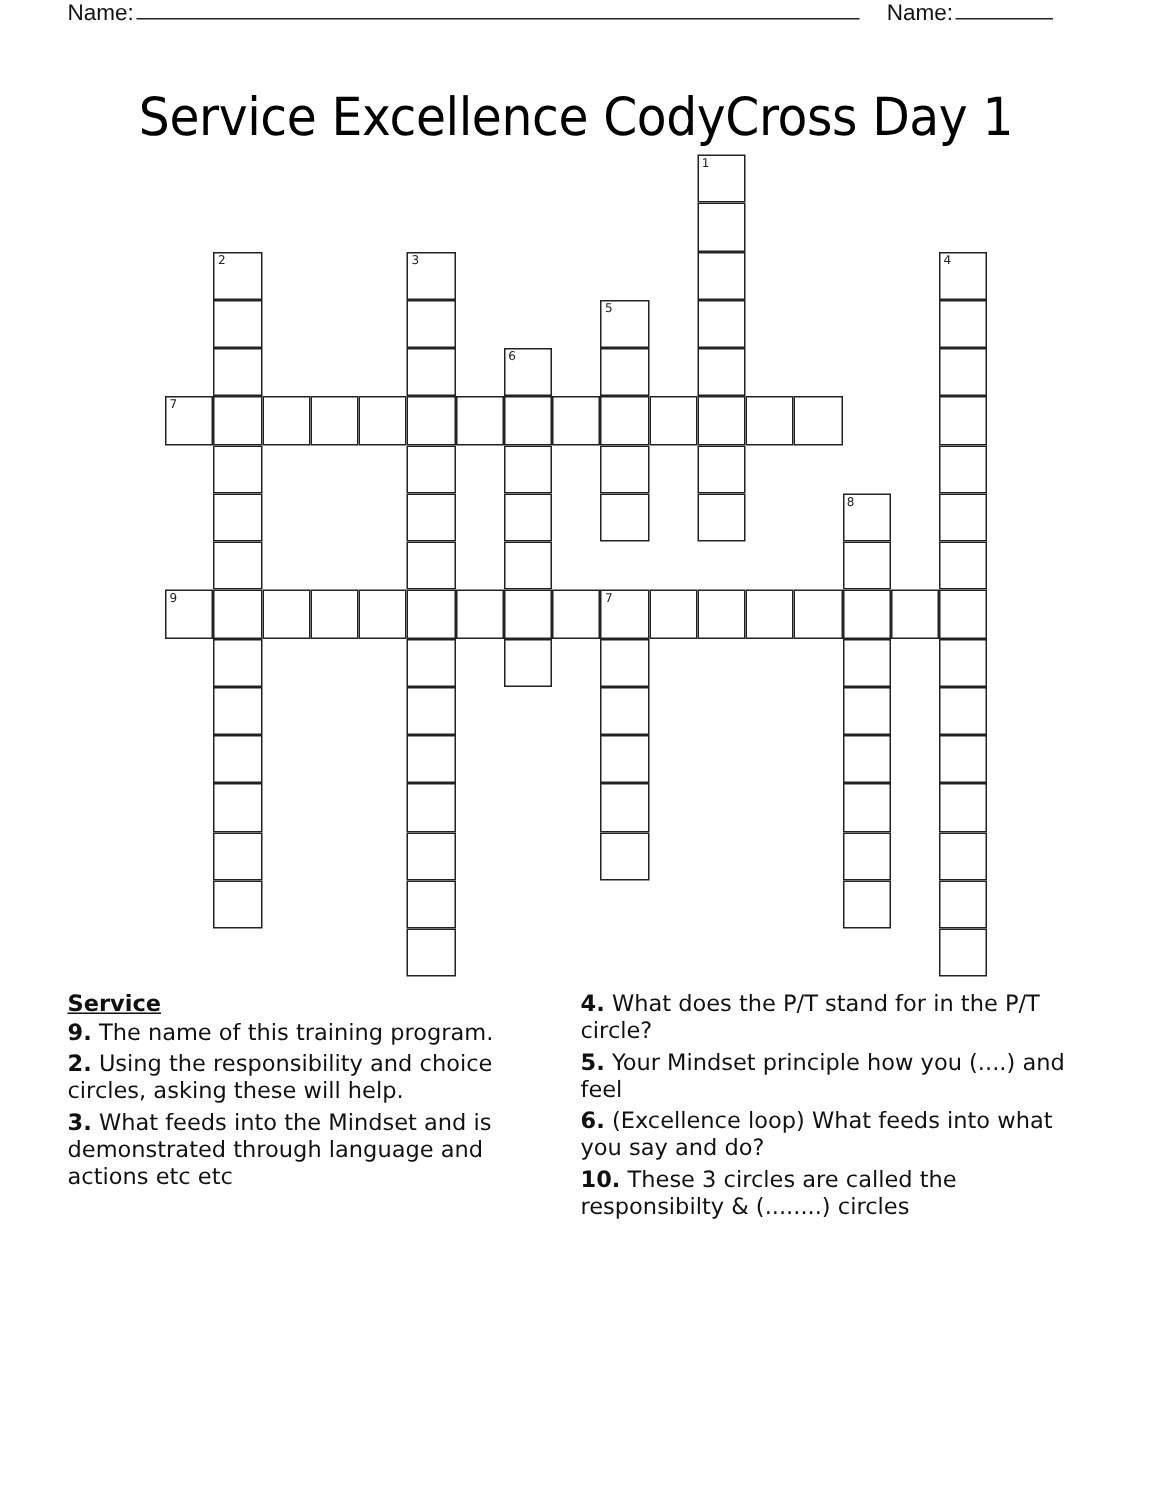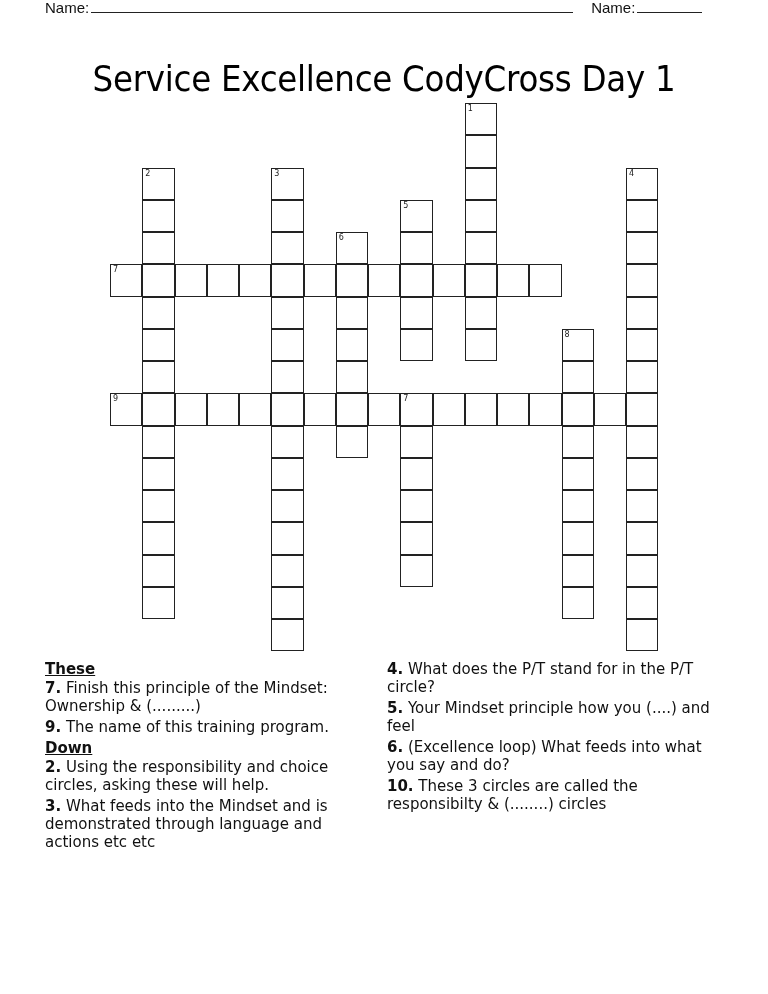--- a/index.html
+++ b/index.html
@@ -355,24 +355,22 @@
     </div>
     <div class="cell" style="left: 400.25px; top: 522.25px;">
       <input maxlength="1" style="">
     </div>
     <div class="cell" style="left: 400.25px; top: 554.5px;">
       <input maxlength="1" style="">
     </div>
   </div>
 
 <div class="clues left">
-  <div class="section-head">These</div>
-  <div class="clue"><b>7.</b> <span>Finish this principle of the Mindset: Ownership &amp; (.........)</span></div>
+  <div class="section-head">Service</div>
   <div class="clue"><b>9.</b> <span>The name of this training program.</span></div>
-  <div class="section-head">Down</div>
   <div class="clue"><b>2.</b> <span>Using the responsibility and choice circles, asking these will help.</span></div>
   <div class="clue"><b>3.</b> <span>What feeds into the Mindset and is demonstrated through language and actions etc etc</span></div>
 </div>
 
 <div class="clues right">
   <div class="clue"><b>4.</b> <span>What does the P/T stand for in the P/T circle?</span></div>
   <div class="clue"><b>5.</b> <span>Your Mindset principle how you (....) and feel</span></div>
   <div class="clue"><b>6.</b> <span>(Excellence loop) What feeds into what you say and do?</span></div>
   <div class="clue"><b>10.</b> <span>These 3 circles are called the responsibilty &amp; (........) circles</span></div>
 </div>

